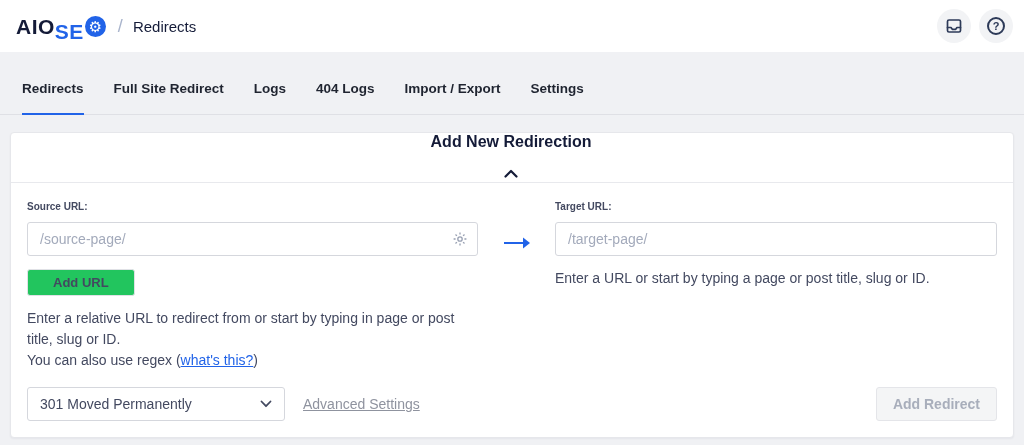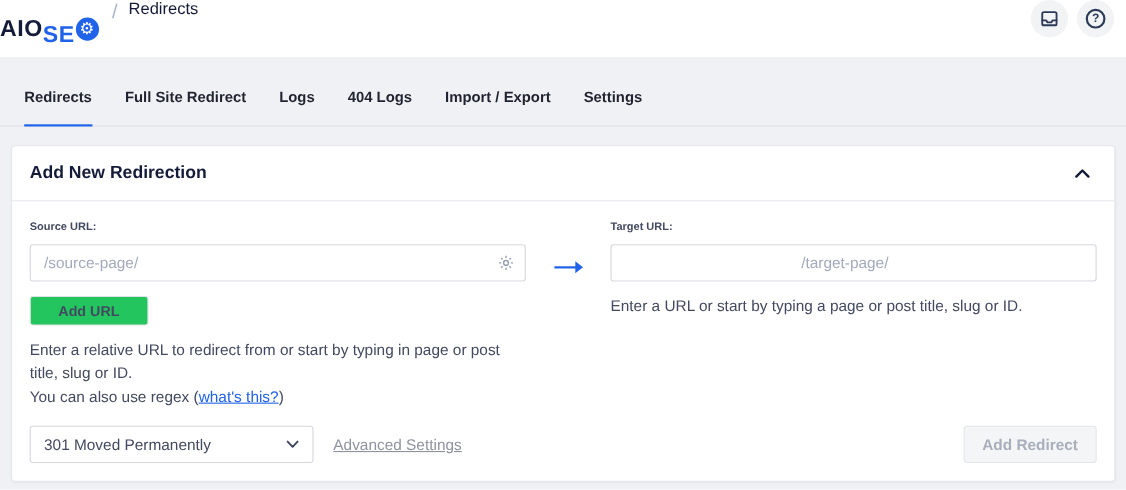--- a/index.html
+++ b/index.html
@@ -14,22 +14,22 @@
   body{
     width:1024px;height:445px;overflow:hidden;
     background:var(--page-bg);
     font-family:"Liberation Sans", sans-serif;
     color:var(--text);
     font-size:14px;
   }
   
   .app-header{
     height:52px;background:#fff;
-    display:flex;
-    padding:0 11px 0 0;
+    display:flex;align-items:center;
+    padding:0 11px 0 16px;
   }
   .logo{display:flex;align-items:center;font-weight:bold;font-size:21px;letter-spacing:.5px;line-height:1;}
   .logo .p1{color:var(--navy);}
   .logo .p2{color:var(--accent-blue);margin-top:10px;}
   .logo .gear-o{
     width:21px;height:21px;border-radius:50%;
     background:var(--accent-blue);color:#fff;
     display:inline-flex;align-items:center;justify-content:center;
     font-size:15px;margin-left:1px;font-weight:normal;
   }
@@ -65,20 +65,21 @@
   
   .card{
     margin:17px 10px 0;
     background:#fff;border:1px solid #E6E7EB;border-radius:4px;
     box-shadow:0 1px 2px rgba(20,27,56,.05);
   }
   .card-header{
     height:50px;padding:0 18px 0 16px;
     display:flex;align-items:center;justify-content:space-between;
     border-bottom:1px solid #E8E9ED;
+    flex-direction:column;
   }
   .card-title{font-size:16px;font-weight:bold;color:var(--navy);}
   .collapse-btn{background:none;border:none;cursor:pointer;color:var(--navy);padding:4px;display:flex;}
   .card-body{padding:16px;}
   .form-row{display:flex;}
   .col-left{width:451px;flex:none;}
   .arrow-zone{width:77px;flex:none;display:flex;justify-content:center;align-items:flex-start;padding-top:37px;}
   .col-right{flex:1;}
   .field-label{font-size:10px;font-weight:bold;color:var(--text);margin:2px 0 10px;}
   .input-wrap{position:relative;border-radius:16px;}
@@ -196,21 +197,21 @@
           <svg width="28" height="14" viewBox="0 0 28 14" fill="none">
             <line x1="1" y1="7" x2="21" y2="7" stroke="#2163E8" stroke-width="2"></line>
             <path d="M20 1.5 L27 7 L20 12.5 Z" fill="#2163E8"></path>
           </svg>
         </span>
       </div>
 
       <div class="col-right">
         <div class="field-label">Target URL:</div>
         <div class="input-wrap">
-          <input class="text-input" type="text" style="padding-right: 28px; text-align: center;" placeholder="/target-page/">
+          <input class="text-input" type="text" style="padding-right: 28px;" placeholder="/target-page/">
         </div>
         <div class="target-help">Enter a URL or start by typing a page or post title, slug or ID.</div>
       </div>
     </div>
 
     <div class="bottom-row">
       <div>
         <div class="select-box">
           <span>301 Moved Permanently</span>
           <span>

